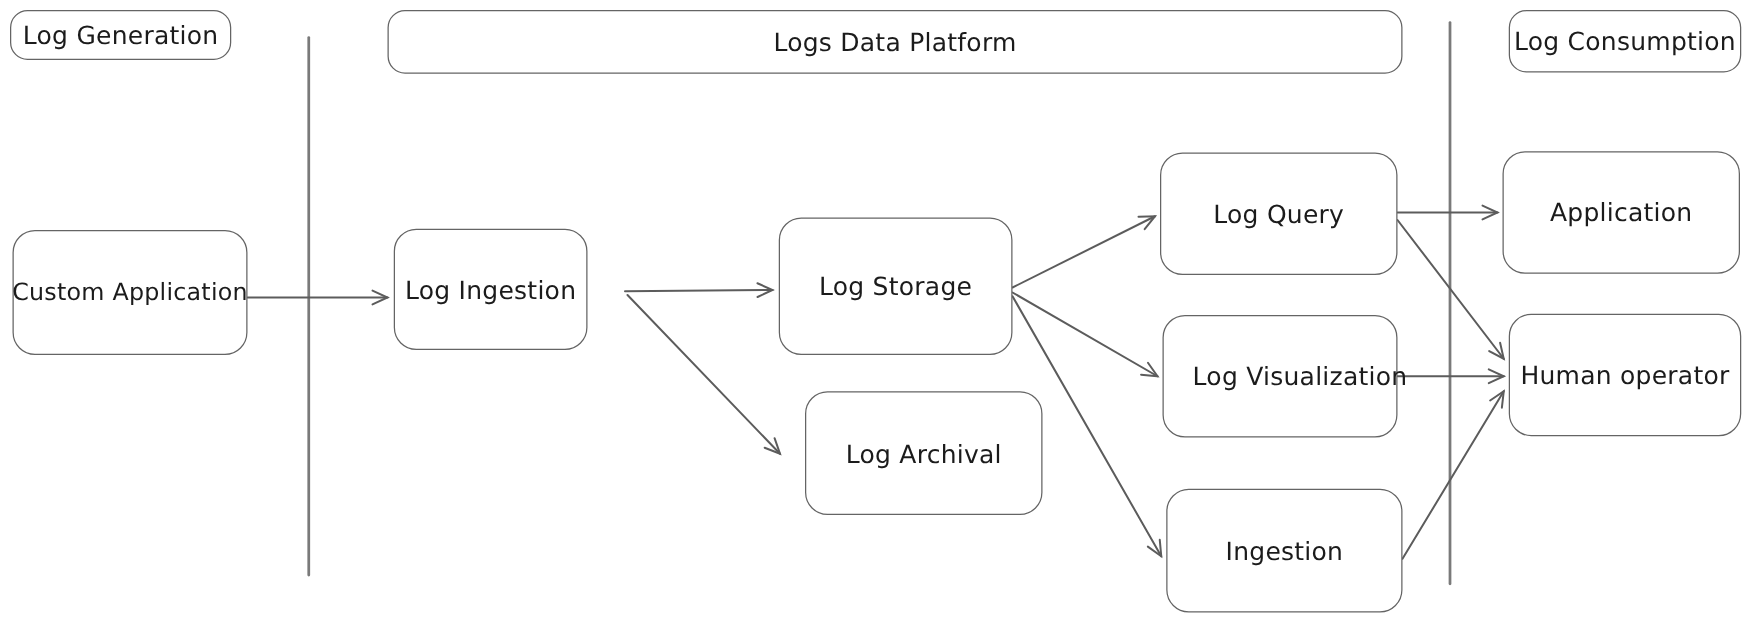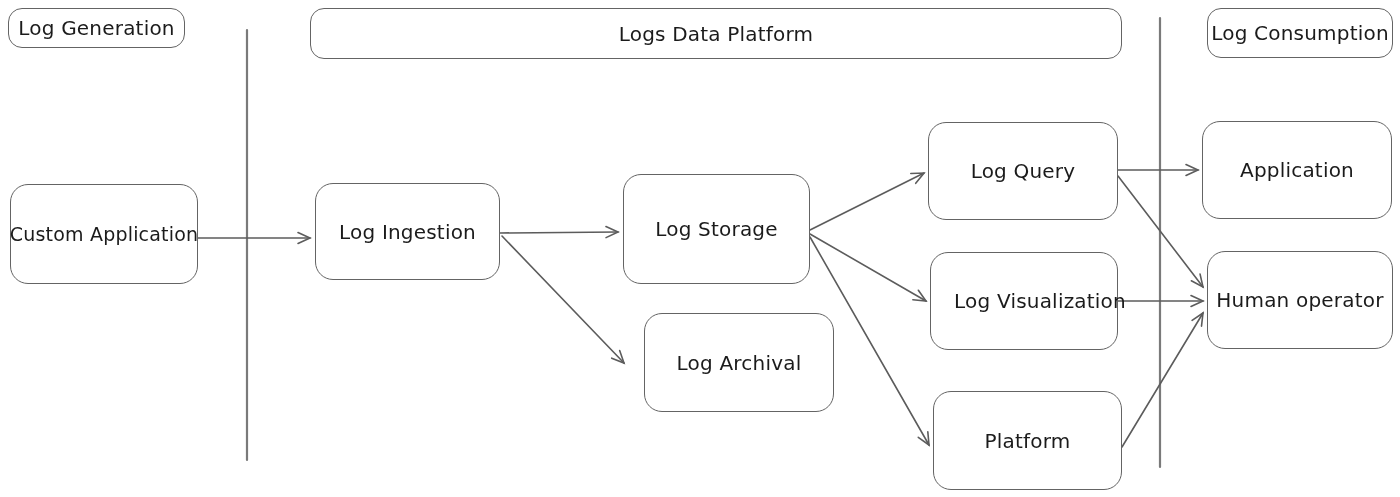--- a/index.html
+++ b/index.html
@@ -49,21 +49,21 @@
     white-space: nowrap;
     text-align: center;
   }
   .section-pill { border-radius: 14px; }
   
   #s-log-generation     { left: 8px;    top: 8px; width: 177px; height: 40px; justify-content: center; }
   #s-logs-data-platform { left: 310px;  top: 8px; width: 812px; height: 51px; }
   #s-log-consumption    { left: 1207px; top: 8px; width: 186px; height: 50px; }
   
   #n-custom-application { left: 10px;   top: 184px; width: 188px; height: 100px; }
-  #n-log-ingestion      { left: 315px;  top: 183px; width: 185px; height: 97px; }
+  #n-log-ingestion      { left: 315px;  top: 183px; width: 155px; height: 97px; }
   #n-log-storage        { left: 623px;  top: 174px; width: 187px; height: 110px; }
   #n-log-archival       { left: 627px;  top: 313px; width: 190px; height: 99px; margin-left: 17px; }
   #n-log-query          { left: 928px;  top: 122px; width: 190px; height: 98px; }
   #n-log-visualization  { left: 930px;  top: 252px; width: 188px; height: 98px; padding-left: 32px; }
   #n-alerting           { left: 933px;  top: 391px; width: 189px; height: 99px; }
   #n-application        { left: 1202px; top: 121px; width: 190px; height: 98px; }
   #n-human-operator     { left: 1207px; top: 251px; width: 186px; height: 98px; }
   #n-custom-application { font-size: 19px; }
 </style>
 </head>
@@ -115,21 +115,21 @@
   <div class="box" id="n-log-archival">
     <span>Log Archival</span>
   </div>
   <div class="box" id="n-log-query">
     <span>Log Query</span>
   </div>
   <div class="box" id="n-log-visualization">
     <span>Log Visualization</span>
   </div>
   <div class="box" id="n-alerting">
-    <span>Platform</span>
+    <span>Ingestion</span>
   </div>
   <div class="box" id="n-application">
     <span>Application</span>
   </div>
   <div class="box" id="n-human-operator">
     <span>Human operator</span>
   </div>
 
 </div>
 

